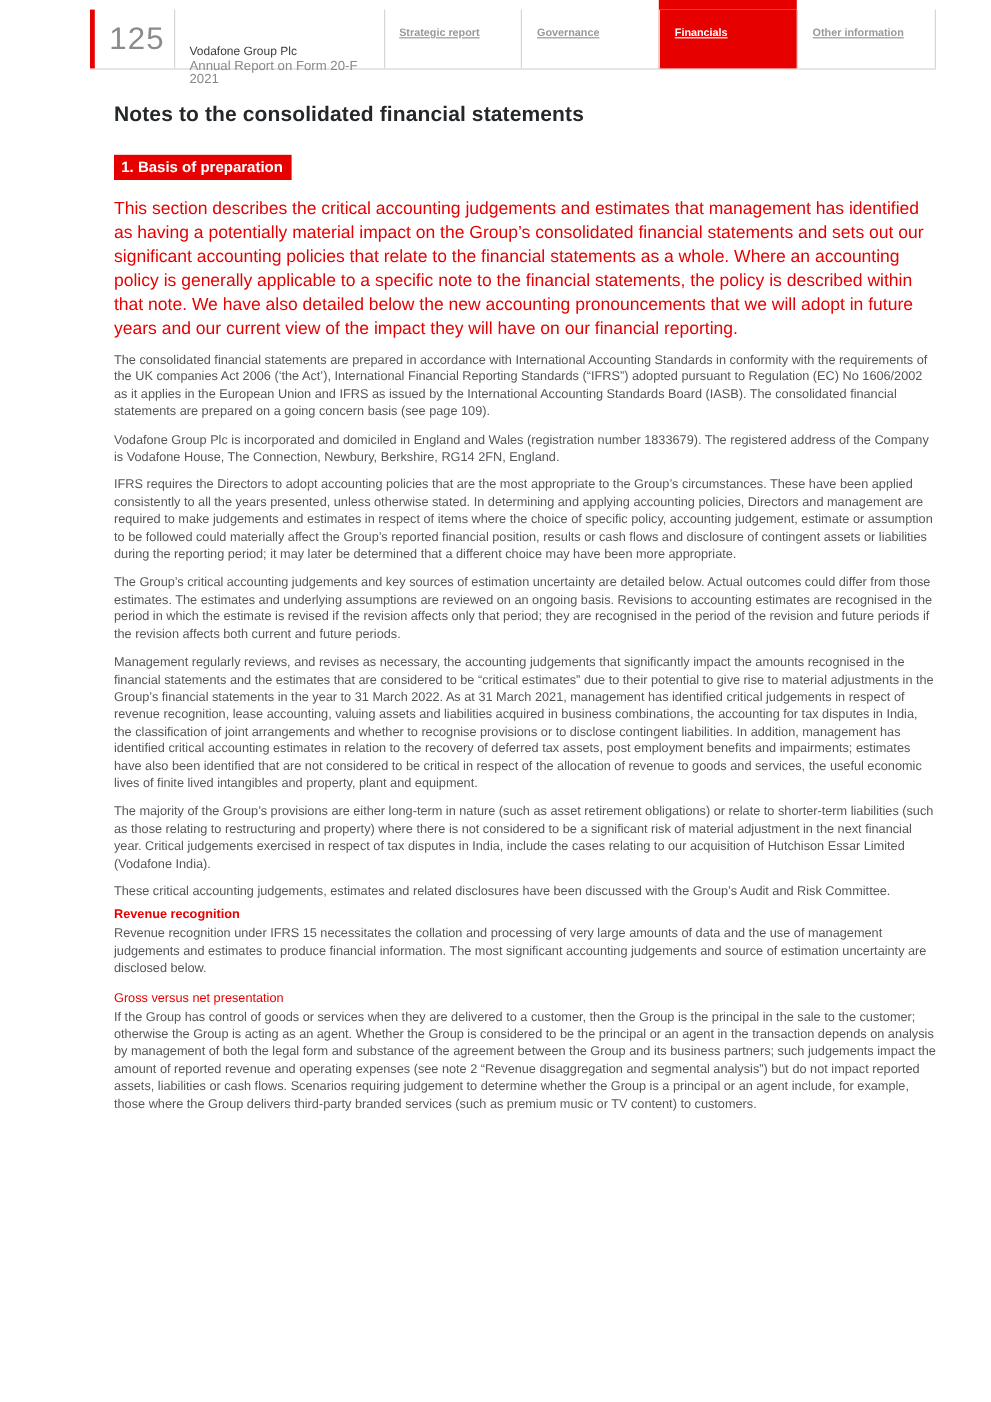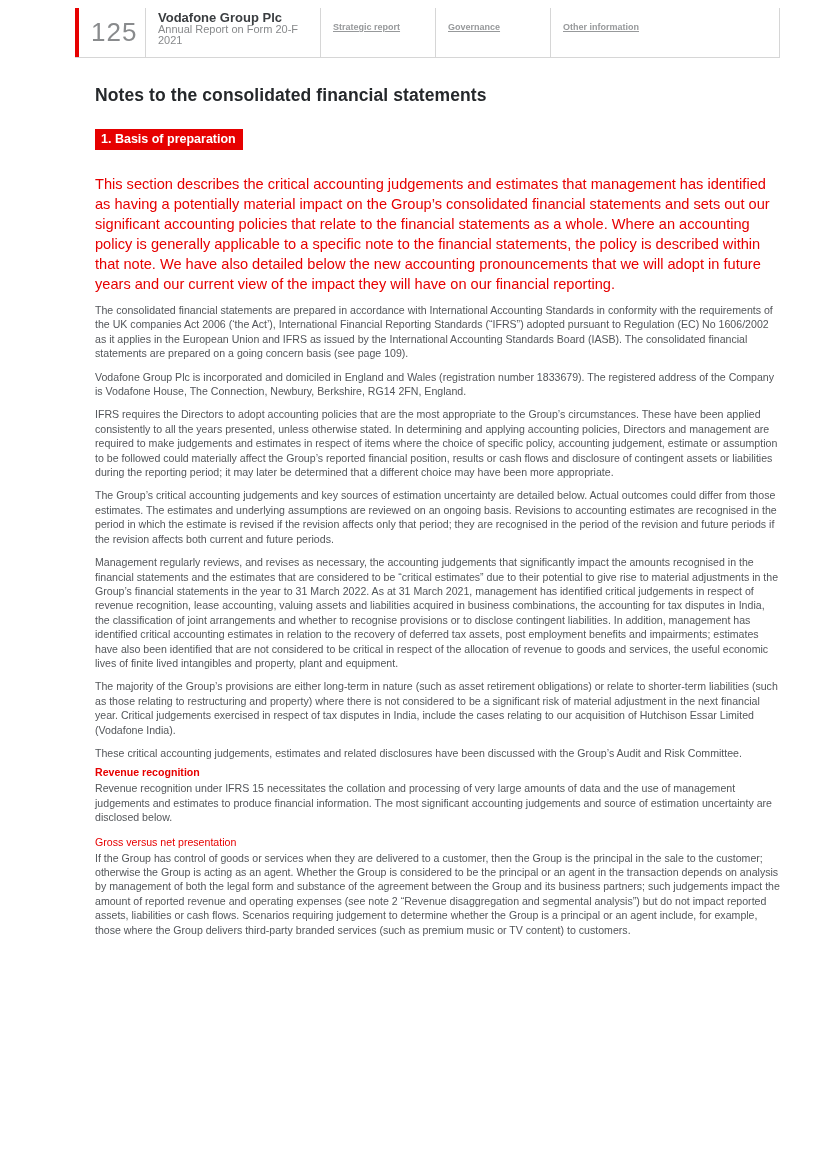--- a/index.html
+++ b/index.html
@@ -29,21 +29,21 @@
   }
   .hdr-pagenum {
     width:70px; padding-left:16px;
     display:flex; align-items:center;
     font-size:26px; color:#898b8d; font-weight:400; letter-spacing:1px;
   }
   .hdr-cell { border-left:1px solid #d6d6d6; }
   .hdr-company {
     width:175px; padding:4px 0 0 12px;
   }
-  .hdr-company-name { font-size:13px; font-weight:bold; color:#3a3d40; line-height:12px; }
+  .hdr-company-name { font-size:10px; font-weight:normal; color:#3a3d40; line-height:12px;margin-top:26px; }
   .hdr-report-name { font-size:11px; color:#87898b; line-height:11px; }
   .hdr-tab {
     width:115px; padding:14px 0 0 12px;
     font-size:9px; color:#97999b; font-weight:bold;
     position:relative;
     text-decoration:underline;
   }
   .hdr-row { border-right:1px solid #d6d6d6; }
   .hdr-tab.active { background:#e60000; color:#ffffff; }
   .hdr-tab.active::before {
@@ -57,21 +57,21 @@
     margin-top:27px;
     font-size:17.5px; font-weight:bold; color:#25282b; letter-spacing:0.1px;
   }
   .chip {
     display:inline-block; margin-top:23px;
     background:#e60000; color:#ffffff;
     font-size:12.5px; font-weight:bold;
     padding:3px 7px 4px 6px;
   }
   p.intro {
-    margin-top:24px;
+    margin-top:14px;
     color:#e60000; font-size:14.6px; line-height:20px; font-weight:400;
   }
   p.body {
     margin-top:9px;
     color:#53565a; font-size:10.6px; line-height:14.4px;
   }
   h2.red-h2 {
     margin-top:15px;
     color:#e60000; font-size:13px; font-weight:bold;
   }
@@ -97,20 +97,23 @@
       <div class="hdr-cell hdr-company">
         <div class="hdr-company-name">Vodafone Group Plc</div>
         <div class="hdr-report-name">Annual Report on Form 20-F 2021</div>
       </div>
       <div class="hdr-cell hdr-tab">
         <span>Strategic report</span>
       </div>
       <div class="hdr-cell hdr-tab">
         <span>Governance</span>
       </div>
+      <div class="hdr-cell hdr-tab active">
+        <span>Financials</span>
+      </div>
       <div class="hdr-cell hdr-tab">
         <span>Other information</span>
       </div>
     </div>
   </header>
 
   <main class="content">
     <h1 class="title">Notes to the consolidated financial statements</h1>
 
     <div class="chip">1. Basis of preparation</div>

